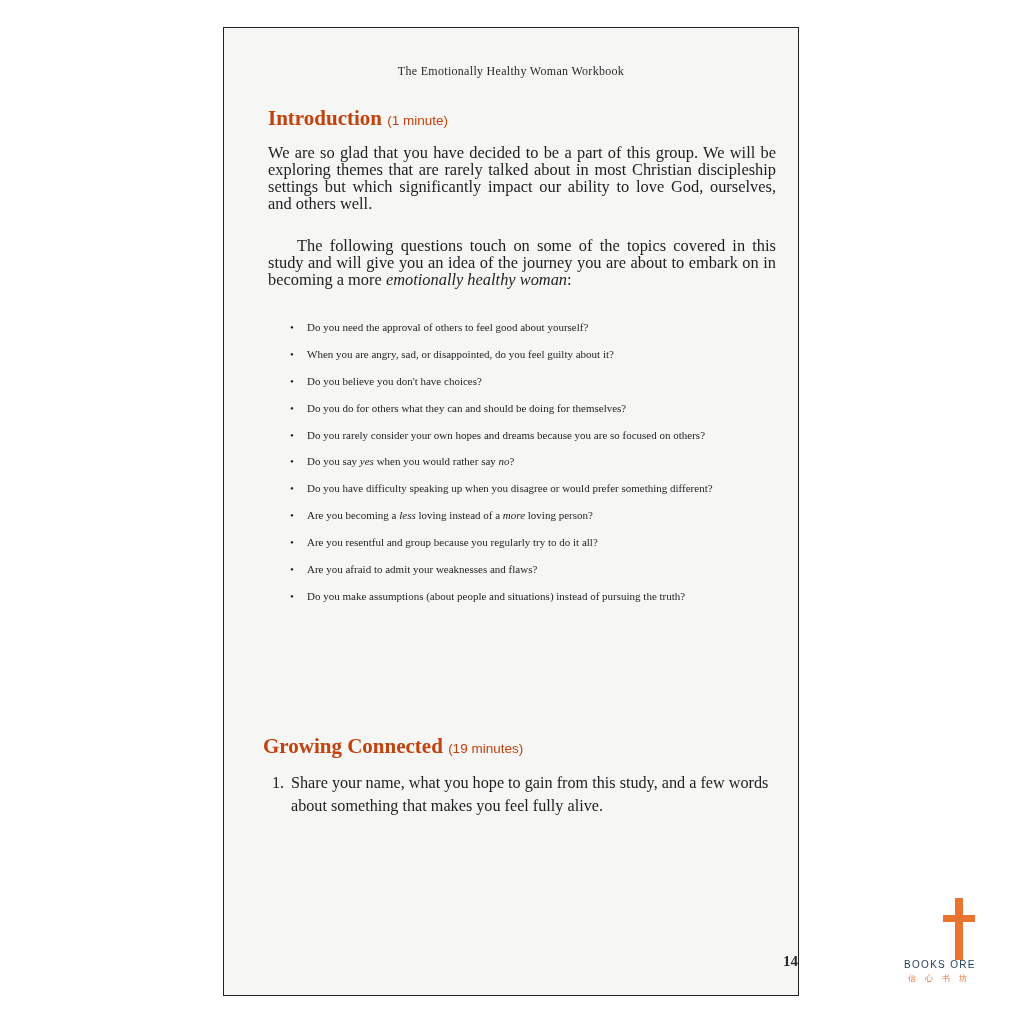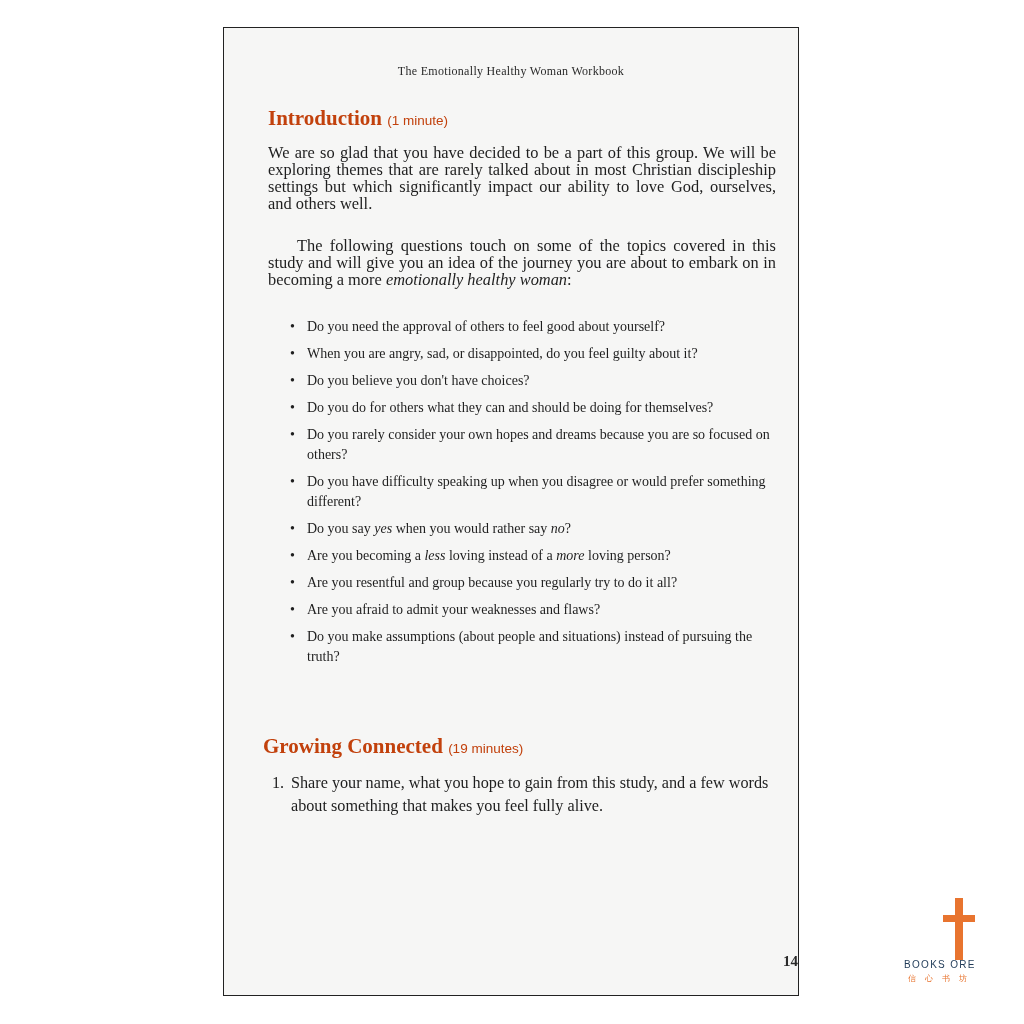--- a/index.html
+++ b/index.html
@@ -8,21 +8,21 @@
   .page { position:absolute; left:223px; top:27px; width:576px; height:969px;
           border:1.5px solid #222; background:#f6f6f5; box-sizing:border-box; }
   .running-head { position:absolute; left:0; right:0; top:36px; text-align:center;
           font-size:12px; font-weight:normal; letter-spacing:0.3px; color:#2a2a2a; }
   .h { position:absolute; font-size:21px; font-weight:bold; color:#c2410c; white-space:nowrap; }
   .h .dur { font-family:"Liberation Sans","DejaVu Sans",sans-serif; font-weight:normal; font-size:13.5px; }
   .para { position:absolute; left:44px; width:508px; font-size:16.4px; line-height:17px;
           text-align:justify; margin:0; }
   .para.indent { text-indent:29px; }
   ul.bullets { position:absolute; left:62px; width:500px; margin:0; padding:0; list-style:none;
-          font-size:14px; line-height:20.5px; }
+          font-size:11px; line-height:20.5px; }
   ul.bullets li { position:relative; padding-left:21px; margin-bottom:6.4px; }
   ul.bullets li::before { content:"•"; position:absolute; left:4px; top:0; }
   ol.num { position:absolute; left:48px; width:505px; margin:0; padding:0; list-style:none;
           font-size:16.2px; line-height:22.5px; }
   ol.num li { position:relative; padding-left:19px; }
   ol.num li .n { position:absolute; left:0; }
   .pageno { position:absolute; left:0; right:0; top:925px; text-align:right; font-size:15px; font-weight:bold; color:#2a2a2a; }
   .logo { position:absolute; left:898px; top:898px; width:100px; height:90px; }
   .logo .word { position:absolute; left:5px; top:24px; font-family:"Liberation Sans","DejaVu Sans",sans-serif;
           font-size:47px; font-weight:bold; color:#1f3a57; letter-spacing:-2px; line-height:47px; }
@@ -46,22 +46,22 @@
   <p class="para" style="top:116px;">We are so glad that you have decided to be a part of this group. We will be exploring themes that are rarely talked about in most Christian discipleship settings but which significantly impact our ability to love God, ourselves, and others well.</p>
 
   <p class="para indent" style="top:209px;"><span>The following questions touch on some of the topics covered in this study and will give you an idea of the journey you are about to embark on in becoming a more </span><em>emotionally healthy woman</em><span>:</span></p>
 
   <ul class="bullets" style="top:289px;">
     <li>Do you need the approval of others to feel good about yourself?</li>
     <li>When you are angry, sad, or disappointed, do you feel guilty about it?</li>
     <li>Do you believe you don't have choices?</li>
     <li>Do you do for others what they can and should be doing for themselves?</li>
     <li>Do you rarely consider your own hopes and dreams because you are so focused on others?</li>
+    <li><span>Do you say </span><em>yes</em><span> when you would rather say </span><em>no</em><span>?</span></li>
     <li>Do you have difficulty speaking up when you disagree or would prefer something different?</li>
-    <li><span>Do you say </span><em>yes</em><span> when you would rather say </span><em>no</em><span>?</span></li>
     <li><span>Are you becoming a </span><em>less</em><span> loving instead of a </span><em>more</em><span> loving person?</span></li>
     <li>Are you resentful and group because you regularly try to do it all?</li>
     <li>Are you afraid to admit your weaknesses and flaws?</li>
     <li>Do you make assumptions (about people and situations) instead of pursuing the truth?</li>
   </ul>
 
   <div class="h" style="left:39px; top:706px;">
     <span>Growing Connected</span>
     <span class="dur">(19 minutes)</span>
   </div>

